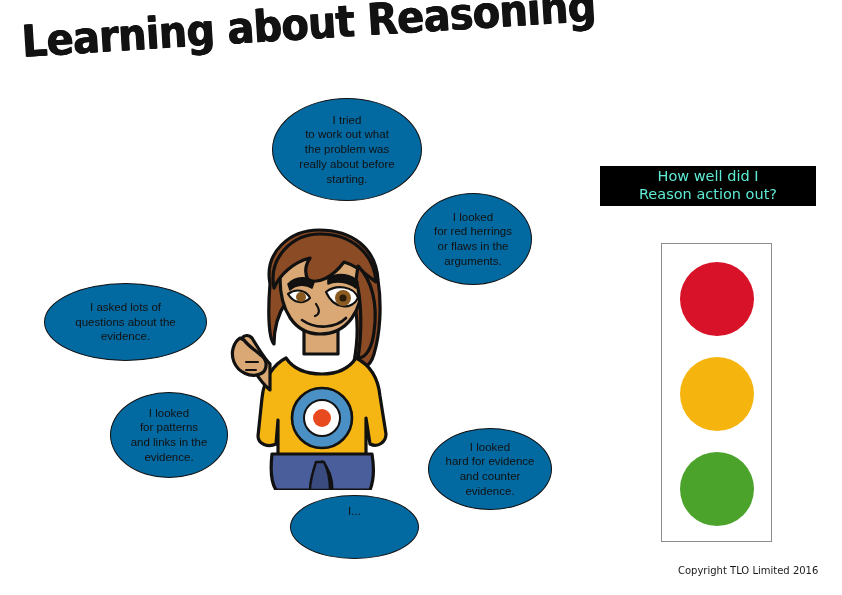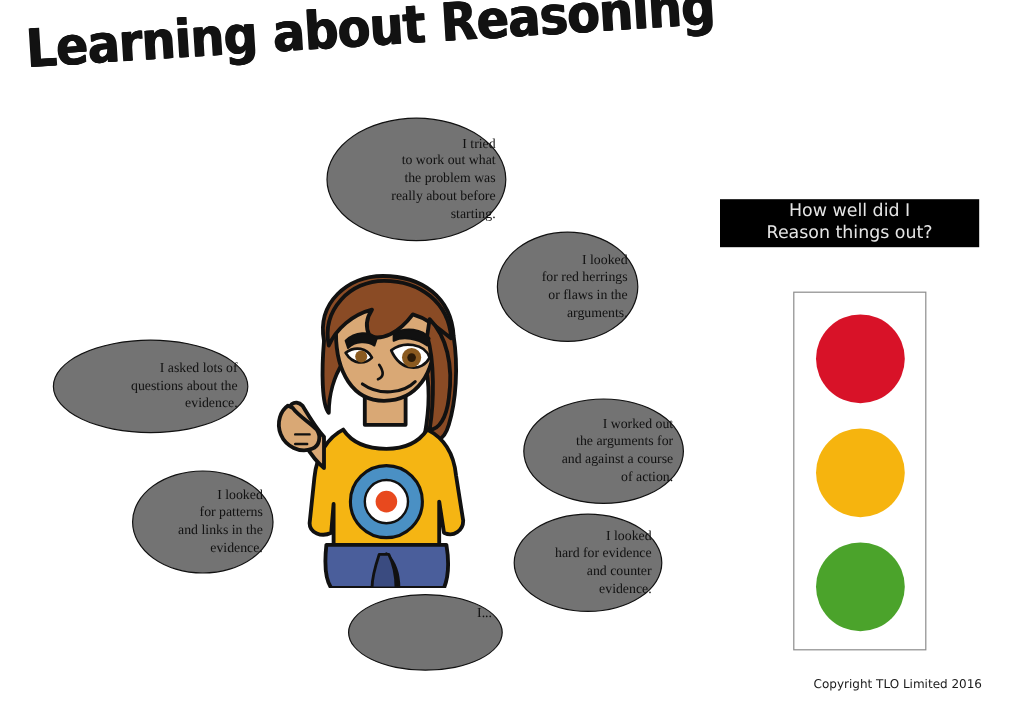--- a/index.html
+++ b/index.html
@@ -33,27 +33,27 @@
     white-space: nowrap;
     font-stretch: condensed;
     text-shadow: 0.6px 0 0 #121212, -0.6px 0 0 #121212;
   }
 
   
   .bubble {
     position: absolute;
     border: 1.6px solid #111111;
     border-radius: 50%;
-    background: #737373;
+    background: #0369a1;
     box-sizing: border-box;
     display: flex;
     align-items: center;
     justify-content: center;
-    text-align: right;
-    font-family: Liberation Serif, serif;
+    text-align: center;
+    font-family: Liberation Sans, sans-serif;
     font-size: 11.5px;
     line-height: 1.28;
     color: #111111;
     z-index: 6;
     padding: 2px 8px;
   }
   .bubble span { display: block; width: 100%; }
   .bubble.blank {
     align-items: flex-start;
     padding-top: 8px;
@@ -190,40 +190,37 @@
 
 
   <div class="bubble" style="left:414px; top:193px; width:118px; height:92px;">
     <span>I looked<br>for red herrings<br>or flaws in the<br>arguments.</span>
   </div>
 
   <div class="bubble" style="left:44px; top:283px; width:163px; height:78px;">
     <span>I asked lots of<br>questions about the<br>evidence.</span>
   </div>
 
-  <div class="bubble" style="left:436px; top:332px; width:134px; height:88px;">
-    <span>I worked out<br>the arguments for<br>and against a course<br>of action.</span>
-  </div>
 
   <div class="bubble" style="left:110px; top:392px; width:118px; height:86px;">
     <span>I looked<br>for patterns<br>and links in the<br>evidence.</span>
   </div>
 
   <div class="bubble" style="left:428px; top:428px; width:124px; height:82px;">
     <span>I looked<br>hard for evidence<br>and counter<br>evidence.</span>
   </div>
 
 
   <div class="bubble blank" style="left:290px; top:495px; width:129px; height:64px;">
     <span>I...</span>
   </div>
 
-  <div id="banner" style="background: rgb(0, 0, 0); color: #e5e5e5;">
+  <div id="banner" style="background: rgb(0, 0, 0); color: #5eead4;">
     <div>How well did I</div>
-    <div>Reason things out?</div>
+    <div>Reason action out?</div>
   </div>
 
   <div id="trafficlight" style="border-color: rgb(140, 140, 140);">
     <div class="light red" style="background: rgb(216, 18, 40);"></div>
     <div class="light amber" style="background: rgb(246, 180, 14);"></div>
     <div class="light green" style="background: rgb(75, 163, 43);"></div>
   </div>
 
   <div id="copyright">Copyright TLO Limited 2016</div>
 

